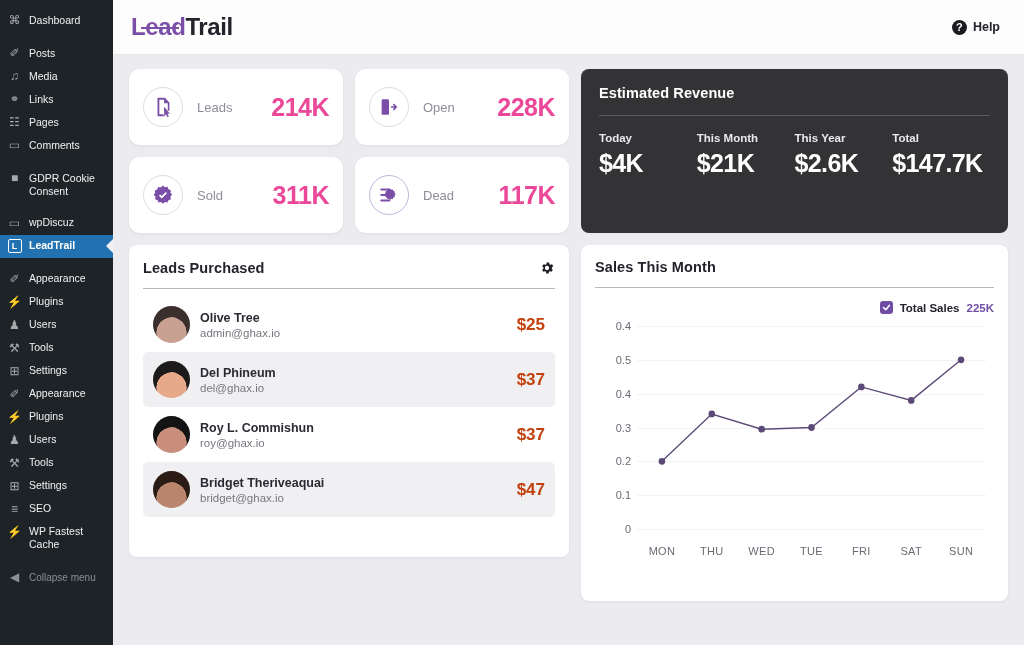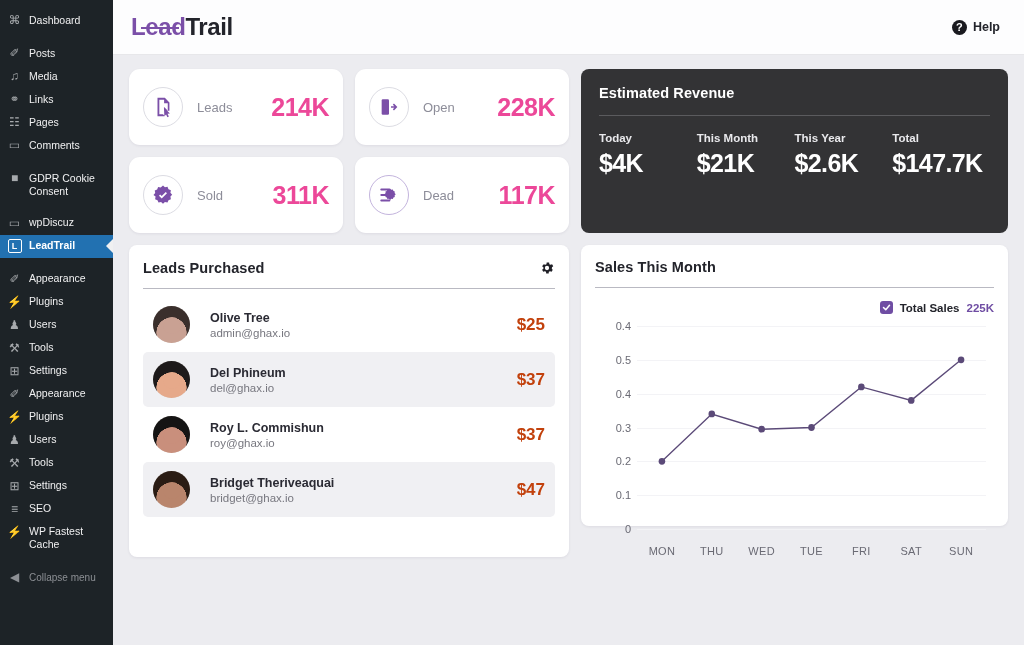--- a/index.html
+++ b/index.html
@@ -181,26 +181,26 @@
   }
   .lead-row.alt { background: #f0f0f3; }
   .avatar {
     width: 37px; height: 37px; border-radius: 50%;
     flex: 0 0 37px;
     background: #d9d2cd;
     overflow: hidden;
     position: relative;
   }
   .av-skin { position: absolute; inset: 0; }
-  .lead-info { margin-left: 20px; }
+  .lead-info { margin-left: 10px; }
   .lead-name { font-size: 12.5px; font-weight: 700; color: #2a2a33; }
   .lead-mail { font-size: 11.5px; color: #77777f; margin-top: 2px; }
   .lead-price { margin-left: auto; font-size: 17px; font-weight: 700; color: #c2410c; }
 
-  .chart-panel { flex: 1 1 auto; height: 281px; }
+  .chart-panel { flex: 1 1 auto; height: 356px; }
   .legend {
     display: flex; align-items: center; justify-content: flex-end;
     gap: 7px; margin-top: 13px; font-size: 11.5px; font-weight: 700;
     color: #23242b;
   }
   .cb {
     width: 13px; height: 13px; border-radius: 3px;
     background: #6f4da3;
     display: flex; align-items: center; justify-content: center;
     cursor: pointer;

